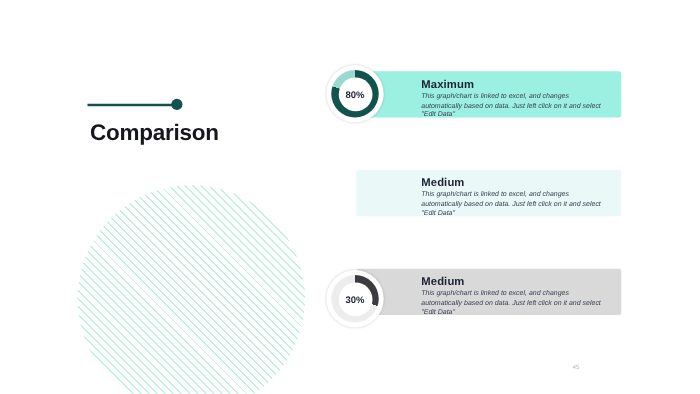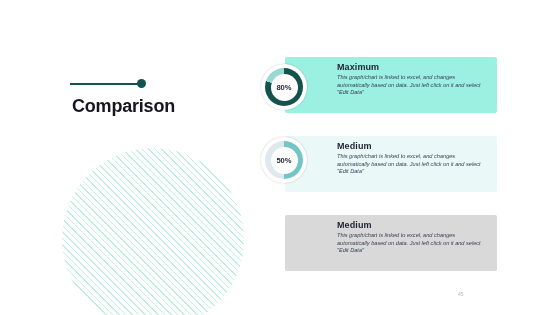--- a/index.html
+++ b/index.html
@@ -60,21 +60,21 @@
     color: #16161d;
     letter-spacing: -0.2px;
     white-space: nowrap;
   }
 
   
   .card {
     position: absolute;
     left: 285px;
     width: 212px;
-    height: 56px;
+    height: 37px;
     border-radius: 2px;
   }
   .card-1 { top: 57px;  background: #9cf0e2; }
   .card-2 { top: 136px; background: #eaf8f8; }
   .card-3 { top: 215px; background: #d9d9d9; }
 
   .card-title {
     position: absolute;
     left: 52px;
     top: 5px;
@@ -97,21 +97,21 @@
   
   .gauge {
     position: absolute;
     left: 261px;
     width: 46px;
     height: 46px;
     border-radius: 50%;
     background: #ffffff;
     box-shadow: 0 0 2px rgba(0,0,0,0.22);
   }
-  .gauge-1 { top: 64px; }
+  .gauge-1 { top: 52px; }
   .gauge-2 { top: 137px; }
   .gauge-3 { top: 216px; }
 
   .gauge-ring {
     position: absolute;
     left: 4px;
     top: 4px;
     width: 38px;
     height: 38px;
     border-radius: 50%;
@@ -166,26 +166,26 @@
   <div class="gauge gauge-1">
     <div class="gauge-ring" style="background: conic-gradient(rgb(20, 83, 77) 0deg, rgb(20, 83, 77) 288deg, rgb(154, 217, 210) 288deg, rgb(154, 217, 210) 360deg);"></div>
     <div class="gauge-hole"></div>
     <div class="gauge-value">80%</div>
   </div>
 
   <div class="card card-2" style="background: rgb(234, 248, 248);">
     <div class="card-title">Medium</div>
     <div class="card-body">This graph/chart is linked to excel, and changes automatically based on data. Just left click on it and select "Edit Data"</div>
   </div>
-  <div class="gauge gauge-2">
-    <div class="gauge-ring" style="background: conic-gradient(rgb(116, 198, 198) 0deg, rgb(116, 198, 198) 180deg, rgb(223, 232, 236) 180deg, rgb(223, 232, 236) 360deg);"></div>
-    <div class="gauge-hole"></div>
-    <div class="gauge-value">50%</div>
-  </div>
 
   <div class="card card-3" style="background: rgb(217, 217, 217);">
     <div class="card-title">Medium</div>
     <div class="card-body">This graph/chart is linked to excel, and changes automatically based on data. Just left click on it and select "Edit Data"</div>
+  </div>
+  <div class="gauge gauge-3">
+    <div class="gauge-ring" style="background: conic-gradient(rgb(60, 60, 64) 0deg, rgb(60, 60, 64) 108deg, rgb(237, 237, 237) 108deg, rgb(237, 237, 237) 360deg);"></div>
+    <div class="gauge-hole"></div>
+    <div class="gauge-value">30%</div>
   </div>
 
   <div class="page-number">45</div>
 
 </div>
 
 </body></html>

